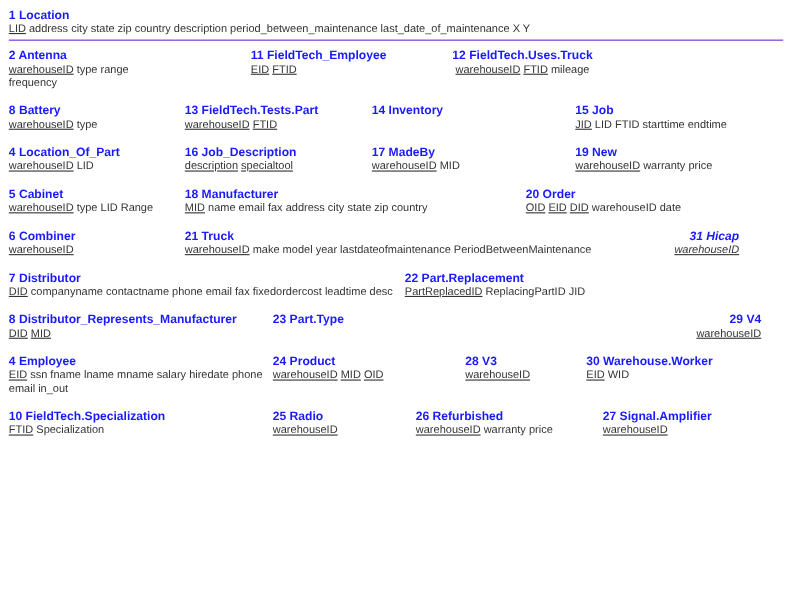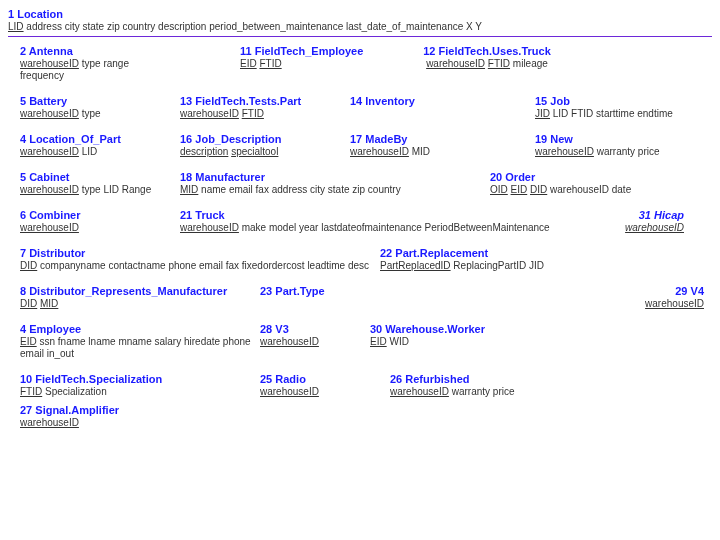--- a/index.html
+++ b/index.html
@@ -28,23 +28,22 @@
       text-decoration: underline;
     }
     .top-section {
       margin-bottom: 6px;
       border-bottom: 1px solid #6d28d9;
       padding-bottom: 4px;
     }
     .row {
       display: flex;
       flex-wrap: wrap;
-      gap: 1px 0;
+      gap: 16px 0;
       margin-bottom: 8px;
-      margin-left: 12px;
     }
     .cell {
       padding: 2px 6px 4px 0;
     }
     .cell-sm { width: 160px; }
   </style>
 </head>
 <body>
 
 <div>
@@ -72,21 +71,21 @@
     <div class="cell" style="width:220px;text-align:center;">
       <span class="section-title">12 FieldTech.Uses.Truck</span><br>
       <span class="section-attrs">
         <span class="underline">warehouseID</span> <span class="underline">FTID</span> mileage
       </span>
     </div>
   </div>
 
   <div class="row">
     <div class="cell cell-sm">
-      <span class="section-title">5 Battery</span><br>
+      <span class="section-title">8 Battery</span><br>
       <span class="section-attrs">
         <span class="underline">warehouseID</span> type
       </span>
     </div>
     <div class="cell" style="width:170px;">
       <span class="section-title">13 FieldTech.Tests.Part</span><br>
       <span class="section-attrs">
         <span class="underline">warehouseID</span> <span class="underline">FTID</span>
       </span>
     </div>
@@ -203,20 +202,26 @@
     </div>
   </div>
 
   <div class="row">
     <div class="cell" style="width:240px;">
       <span class="section-title">4 Employee</span><br>
       <span class="section-attrs">
         <span class="underline">EID</span> ssn fname lname mname salary hiredate phone email in_out
       </span>
     </div>
+    <div class="cell" style="width:175px;">
+      <span class="section-title">24 Product</span><br>
+      <span class="section-attrs">
+        <span class="underline">warehouseID</span> <span class="underline">MID</span> <span class="underline">OID</span>
+      </span>
+    </div>
     <div class="cell" style="width:110px;">
       <span class="section-title">28 V3</span><br>
       <span class="section-attrs">
         <span class="underline">warehouseID</span>
       </span>
     </div>
     <div class="cell" style="width:140px;">
       <span class="section-title">30 Warehouse.Worker</span><br>
       <span class="section-attrs">
         <span class="underline">EID</span> WID

